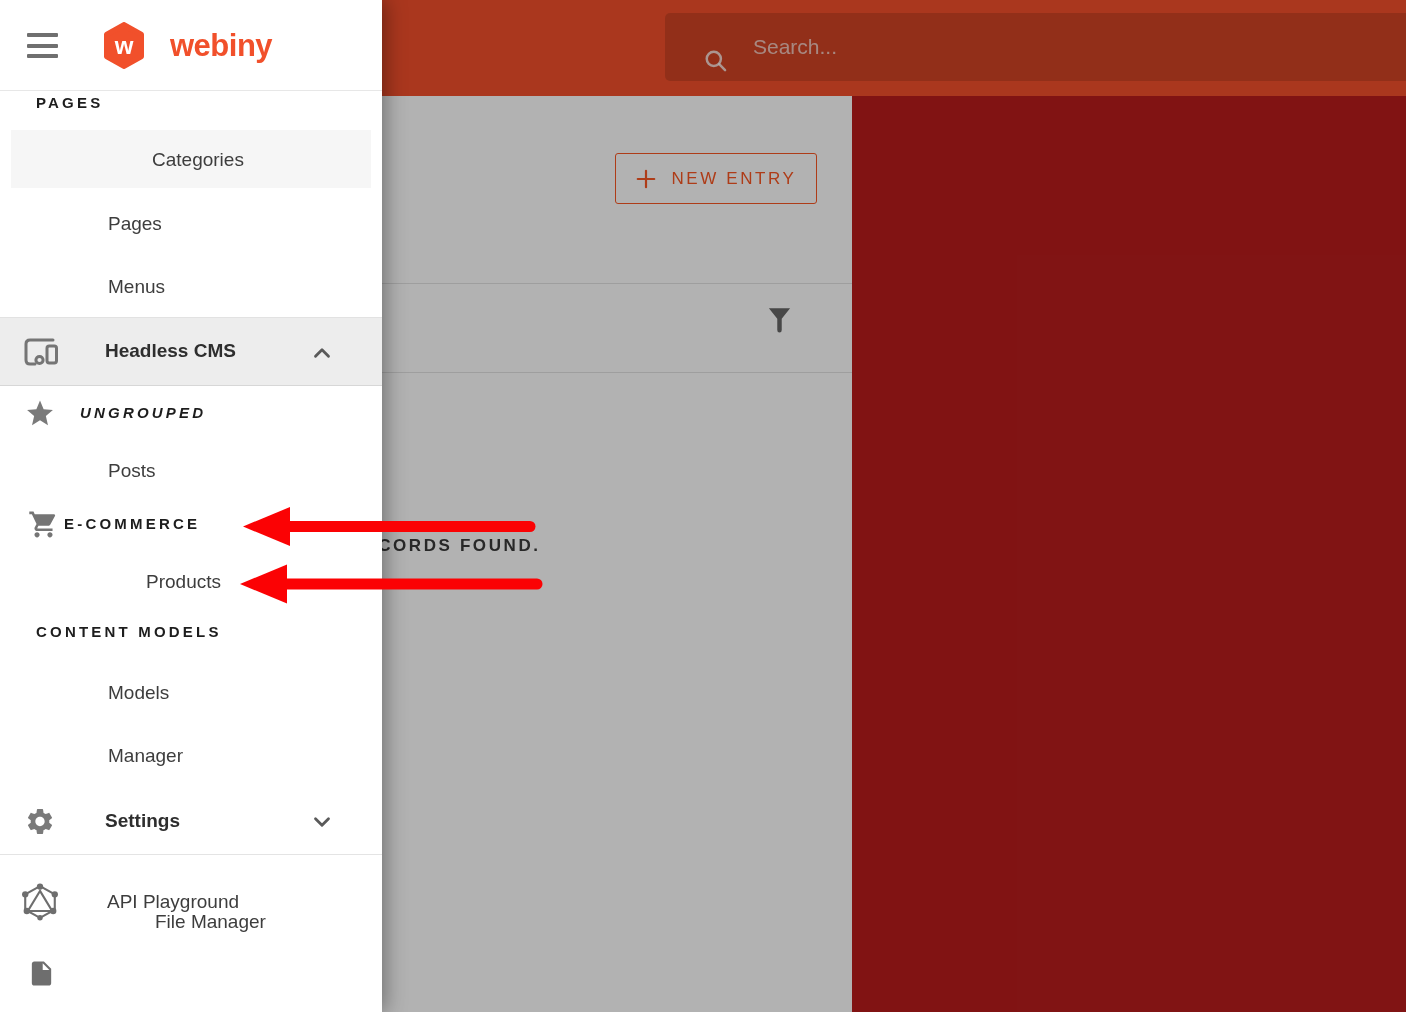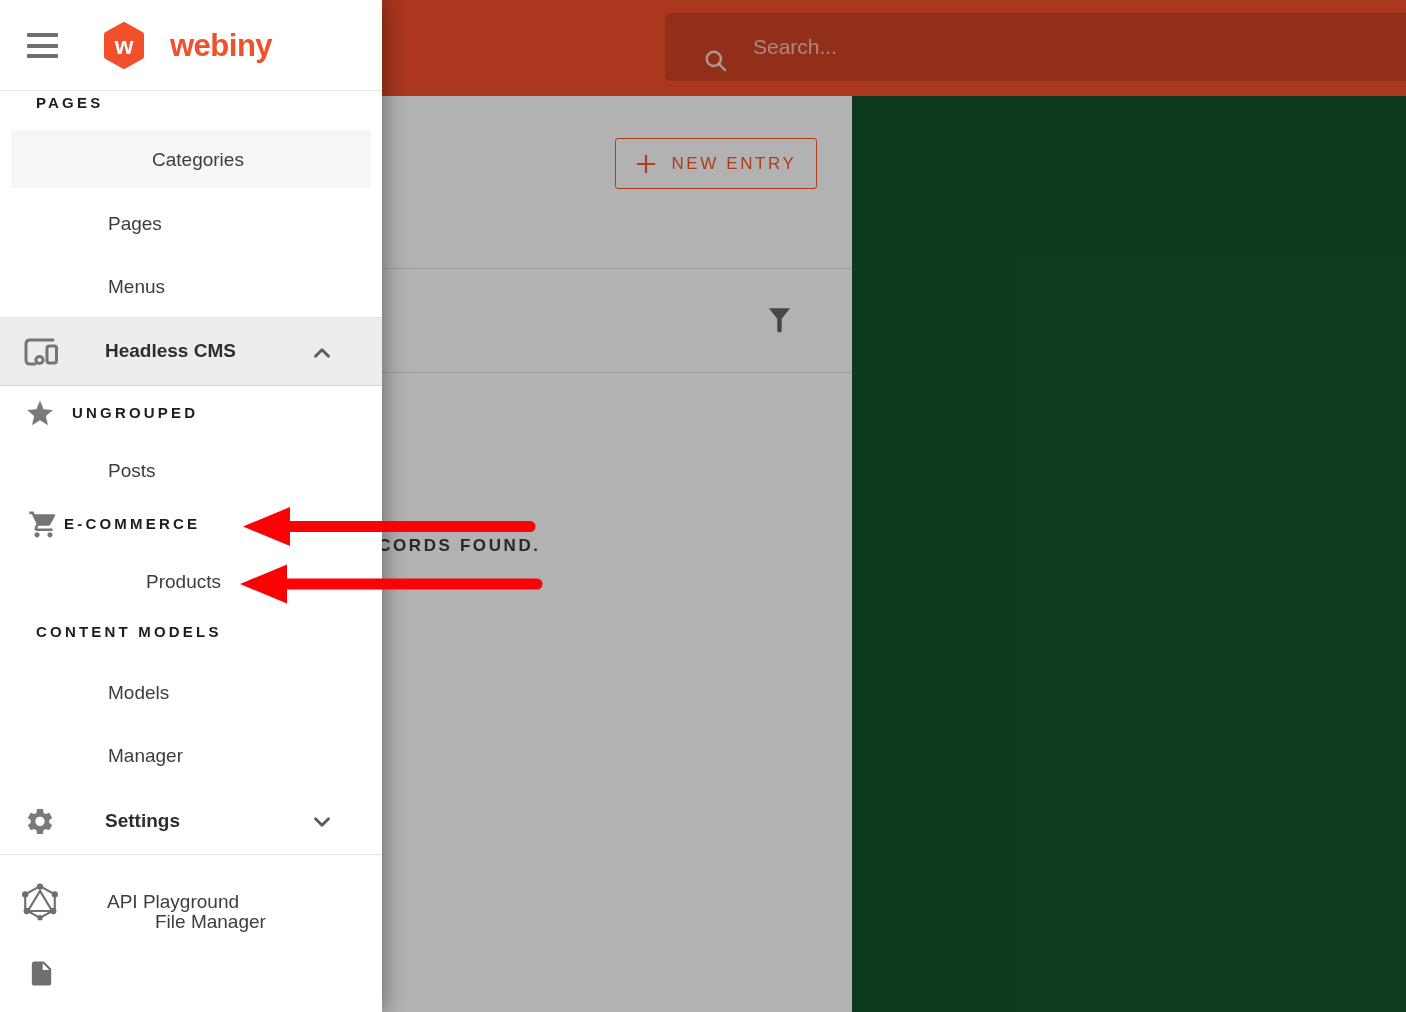--- a/index.html
+++ b/index.html
@@ -1,29 +1,29 @@
 <!DOCTYPE html>
 <html><head>
 <meta charset="utf-8">
 <style>
   * { margin:0; padding:0; box-sizing:border-box; }
   html,body { background:#555; }
   body { font-family:"Liberation Sans", sans-serif; }
   .screen { position:relative; width:1406px; height:1012px; overflow:hidden; background:#ececec; }
 
   
-  .main { position:absolute; inset:0; background:#14532d;text-decoration:underline; }
+  .main { position:absolute; inset:0; background:#b91c1c;text-decoration:underline; }
   .appbar { position:absolute; left:0; top:0; width:1406px; height:96px; background:#f4502c; }
   .searchbox { position:absolute; left:665px; top:13px; right:-8px; height:68px;
                background:rgba(0,0,0,0.14); border-radius:5px; display:flex; align-items:center; }
   .search-input { background:transparent; border:none; outline:none; color:rgba(255,255,255,0.9);
                   font-size:21px; font-family:"Liberation Sans", sans-serif; width:70%; }
   .search-input::placeholder { color:rgba(255,255,255,0.68); }
   .panel { position:absolute; left:0; top:96px; width:852px; height:916px; background:#ffffff; }
-  .panel-head { position:absolute; left:0; top:1px; width:100%; height:172px; border-bottom:1px solid #e2e2e2; }
+  .panel-head { position:absolute; left:0; top:16px; width:100%; height:172px; border-bottom:1px solid #e2e2e2; }
   .panel-toolbar { position:absolute; left:0; top:173px; width:100%; height:104px; border-bottom:1px solid #e2e2e2; }
   .new-entry-btn { position:absolute; left:615px; top:41px; width:202px; height:51px;
                    background:transparent; border:1px solid #fa5723; border-radius:3px;
                    color:#fa5723; font-size:17px; letter-spacing:2.6px; font-weight:500;
                    font-family:"Liberation Sans", sans-serif;
                    display:flex; align-items:center; justify-content:center; gap:14px; cursor:pointer; }
   .empty-msg { position:absolute; left:0; top:440px; width:852px; text-align:center;
                font-size:17px; font-weight:600; letter-spacing:2.6px; color:#3a3a3a; }
 
   
@@ -119,21 +119,21 @@
       <rect x="25" y="11" width="9.5" height="17" rx="2.2"></rect>
     </svg>
     <div class="nav-label nav-bold clickable" style="left:105px; top:337px;">Headless CMS</div>
     <svg class="icon clickable" style="left:309px; top:340px;" width="26" height="26" viewBox="0 0 24 24" fill="none" stroke="#5a5a5a" stroke-width="2.6" stroke-linecap="round" stroke-linejoin="round">
       <polyline points="6,15 12,9 18,15"></polyline>
     </svg>
 
     <svg class="icon" style="left:24px; top:398px;" width="32" height="31" viewBox="0 0 24 24">
       <path d="M12 17.27L18.18 21l-1.64-7.03L22 9.24l-7.19-.61L12 2 9.19 8.63 2 9.24l5.46 4.73L5.82 21z" fill="#7a7a7a"></path>
     </svg>
-    <div class="sec-label clickable" style="left:72px; top:402px;">UNGROUPED</div>
+    <div class="sec-label clickable" style="left:80px; top:402px;font-style:italic;">UNGROUPED</div>
     <div class="nav-label clickable" style="left:108px; top:457px;">Posts</div>
 
     <svg class="icon" style="left:28px; top:509px;" width="31" height="31" viewBox="0 0 24 24">
       <path d="M7 18c-1.1 0-2 .9-2 2s.9 2 2 2 2-.9 2-2-.9-2-2-2zM1 2v2h2l3.6 7.59-1.35 2.45c-.16.28-.25.61-.25.96 0 1.1.9 2 2 2h12v-2H7.42c-.14 0-.25-.11-.25-.25l.03-.12.9-1.63h7.45c.75 0 1.41-.41 1.75-1.03l3.58-6.49c.08-.14.12-.31.12-.47 0-.55-.45-1-1-1H5.21l-.94-2H1zm16 16c-1.1 0-2 .9-2 2s.9 2 2 2 2-.9 2-2-.9-2-2-2z" fill="#757575"></path>
     </svg>
     <div class="sec-label clickable" style="left:64px; top:513px;">E-COMMERCE</div>
     <div class="nav-label clickable" style="left:108px; top:568px;margin-left:38px;">Products</div>
 
     <div class="sec-label" style="left:36px; top:621px;">CONTENT MODELS</div>
     <div class="nav-label clickable" style="left:108px; top:679px;">Models</div>

